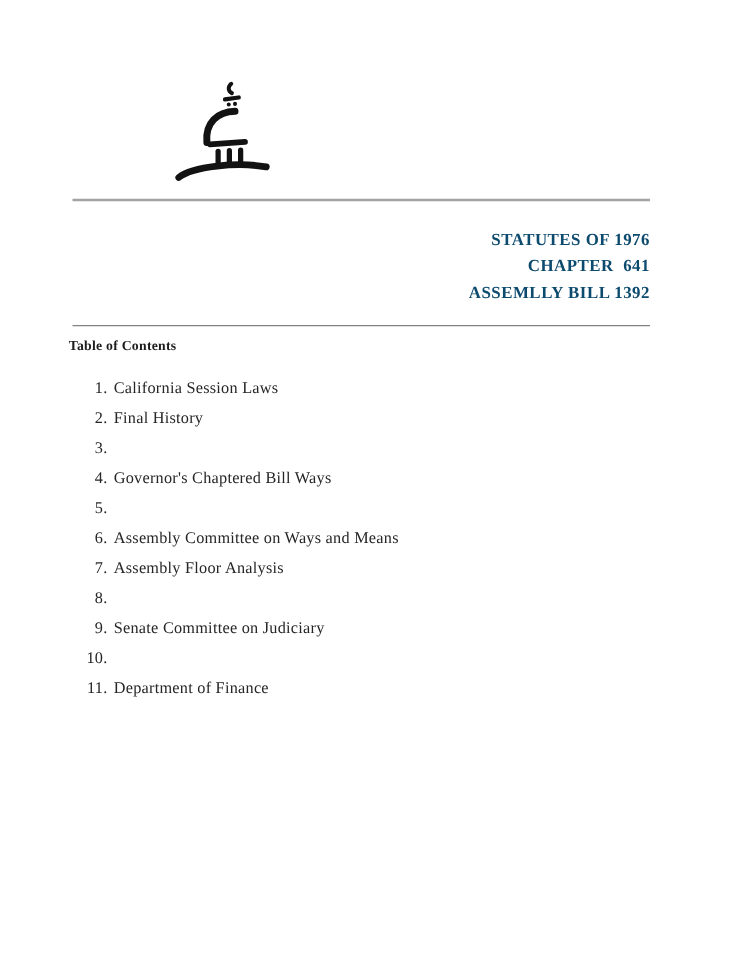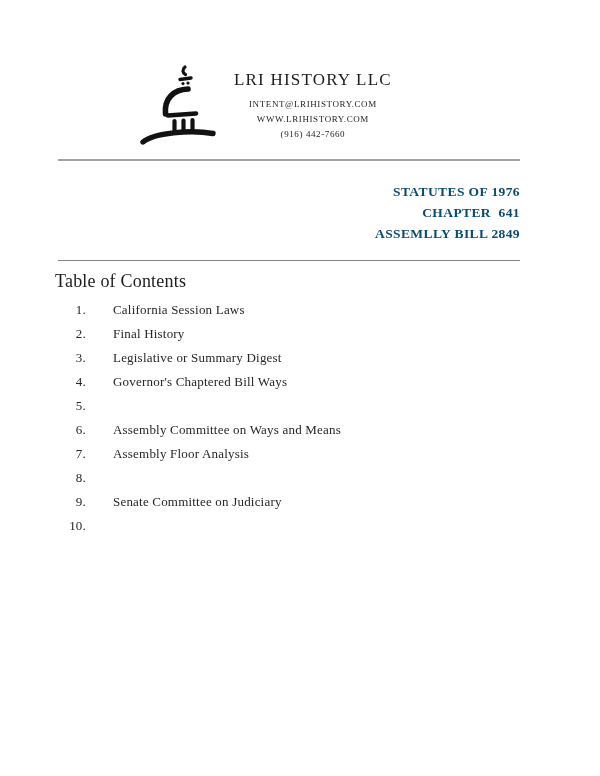--- a/index.html
+++ b/index.html
@@ -76,22 +76,22 @@
     letter-spacing: 0.4px;
     color: #0c4a6e;
   }
   .case-info div { white-space: pre; }
 
   
   .toc-title {
     position: absolute;
     top: 271px;
     left: 55px;
-    font-size: 18px;
-    font-weight: normal;
+    font-size: 11px;
+    font-weight: bold;
     color: #1c1c1c;
     letter-spacing: 0.2px;
   }
   .toc-list {
     position: absolute;
     top: 302px;
     left: 55px;
     width: 460px;
   }
   .toc-row {
@@ -101,21 +101,21 @@
     font-size: 13px;
     color: #262626;
     letter-spacing: 0.2px;
   }
   .toc-num {
     width: 31px;
     text-align: right;
     flex: 0 0 auto;
   }
   .toc-label {
-    margin-left: 27px;
+    margin-left: 5px;
     white-space: nowrap;
   }
 
   .logo svg path { fill: none; stroke: #121212; stroke-linecap: round; }
 </style>
 </head>
 <body>
 
 <div class="page">
 
@@ -133,53 +133,46 @@
 
         <path d="M30,53.5 L58,51.5" stroke-width="4.6"></path>
 
         <path d="M36.5,59 L36.5,68" stroke-width="4.2"></path>
         <path d="M45.5,58.5 L45.5,67.5" stroke-width="4.2"></path>
         <path d="M54.5,58 L54.5,67" stroke-width="4.2"></path>
 
         <path d="M5,80 C16,71 52,67.5 75,71.5" stroke-width="5.4"></path>
       </svg>
     </div>
-    <div class="letterhead-text">
-      <div class="company-name">LRI HISTORY LLC</div>
-      <div class="contact-line">INTENT@LRIHISTORY.COM</div>
-      <div class="contact-line">WWW.LRIHISTORY.COM</div>
-      <div class="contact-line">(916) 442-7660</div>
-    </div>
   </div>
 
   <hr class="rule rule-1">
   <hr class="rule rule-2">
 
   <div class="case-info">
     <div>STATUTES OF 1976</div>
     <div>CHAPTER  641</div>
-    <div>ASSEMLLY BILL 2849</div>
+    <div>ASSEMLLY BILL 1392</div>
   </div>
 
   <div class="toc-title">Table of Contents</div>
 
   <div class="toc-list">
     <div class="toc-row">
       <span class="toc-num">1.</span>
       <span class="toc-label">California Session Laws</span>
     </div>
 
     <div class="toc-row">
       <span class="toc-num">2.</span>
       <span class="toc-label">Final History</span>
     </div>
 
     <div class="toc-row">
       <span class="toc-num">3.</span>
-      <span class="toc-label">Legislative or Summary Digest</span>
     </div>
 
     <div class="toc-row">
       <span class="toc-num">4.</span>
       <span class="toc-label">Governor's Chaptered Bill Ways</span>
     </div>
 
     <div class="toc-row">
       <span class="toc-num">5.</span>
     </div>
@@ -200,15 +193,19 @@
 
     <div class="toc-row">
       <span class="toc-num">9.</span>
       <span class="toc-label">Senate Committee on Judiciary</span>
     </div>
 
     <div class="toc-row">
       <span class="toc-num">10.</span>
     </div>
 
+    <div class="toc-row">
+      <span class="toc-num">11.</span>
+      <span class="toc-label">Department of Finance</span>
+    </div>
   </div>
 
 </div>
 
 </body></html>

